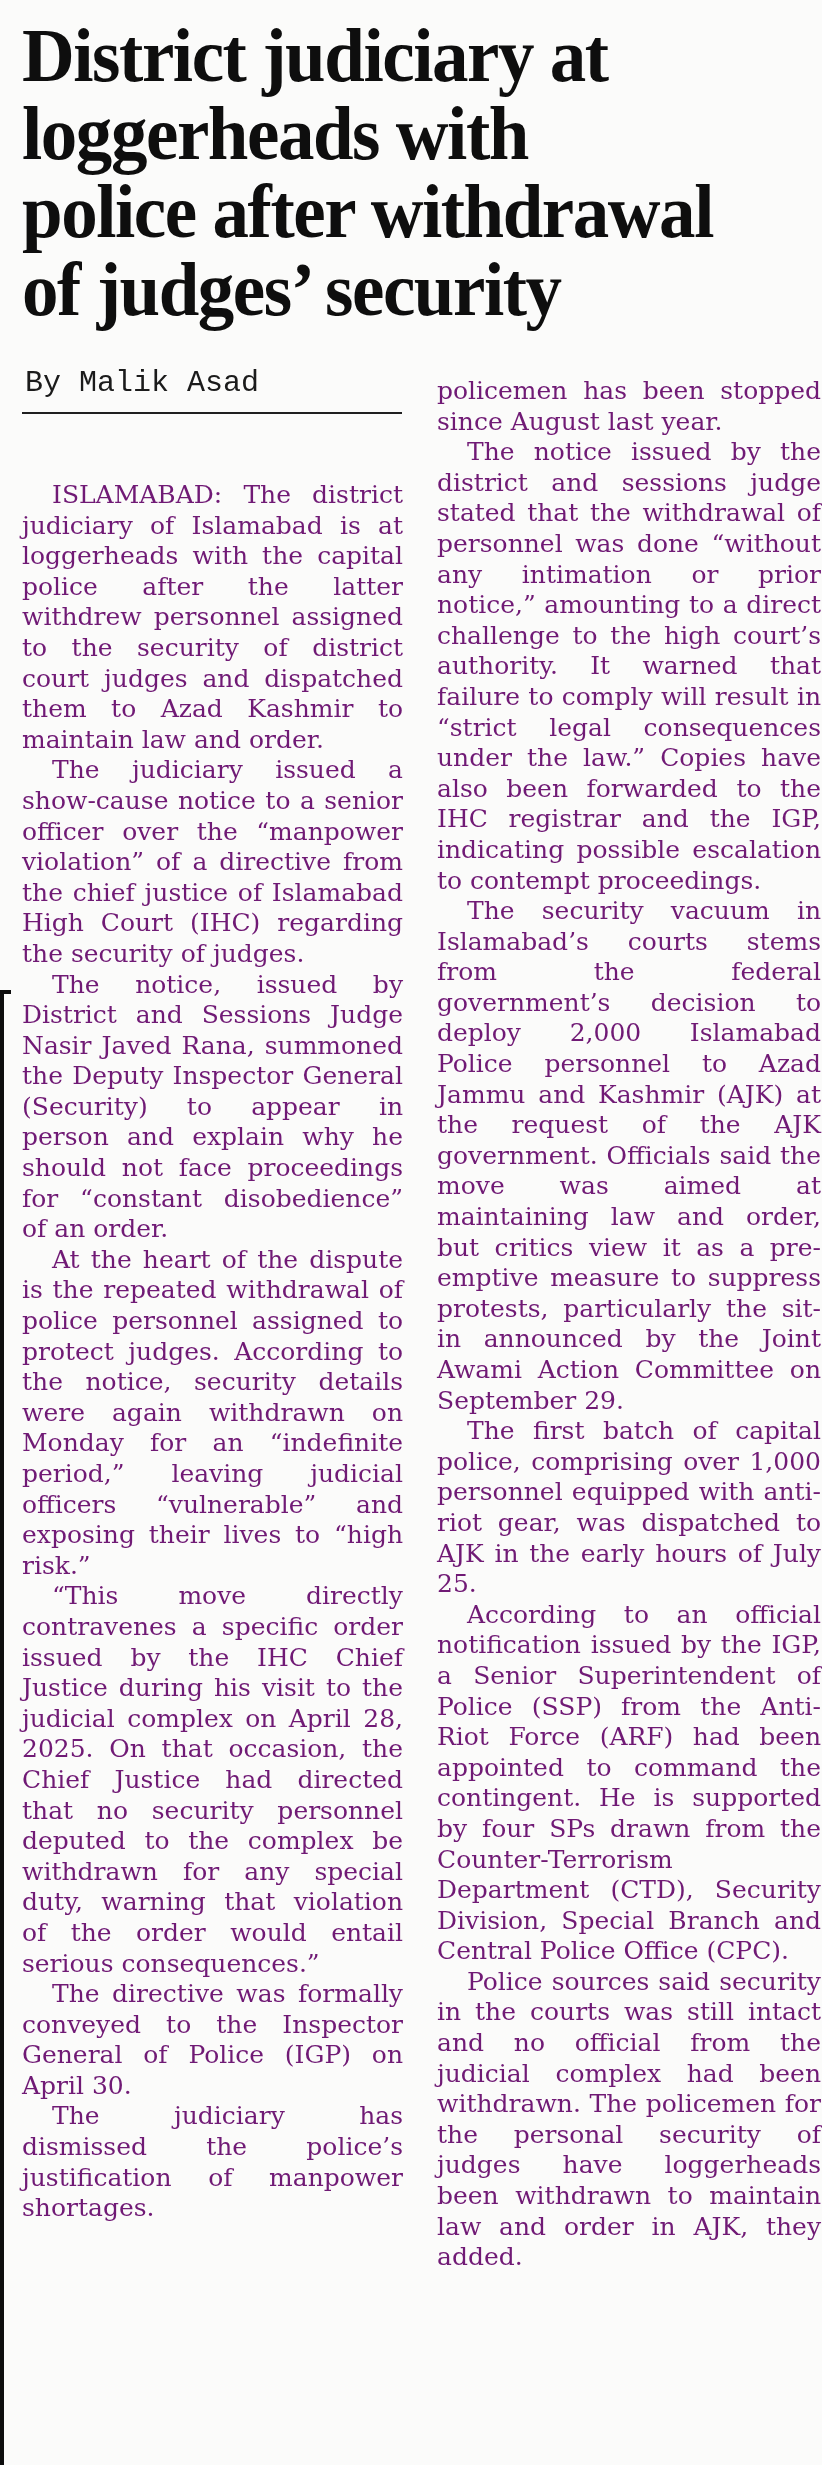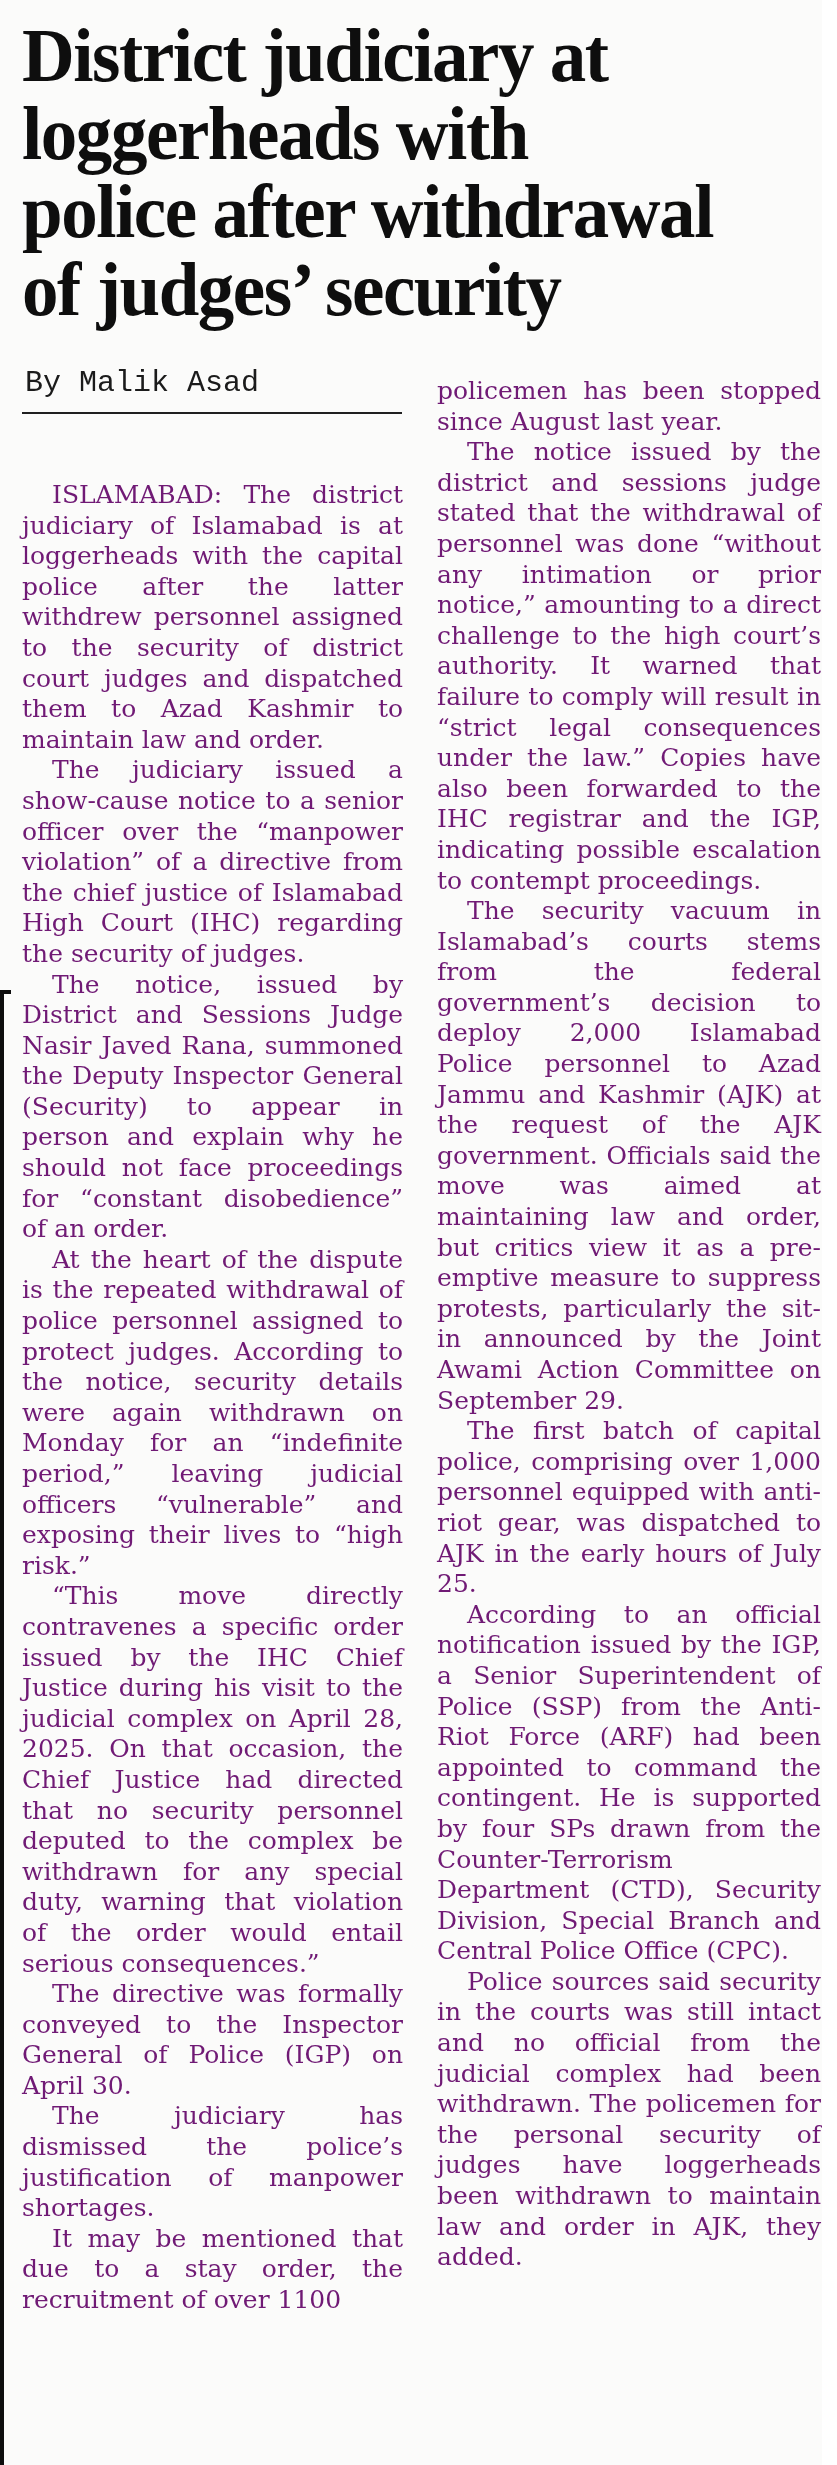--- a/index.html
+++ b/index.html
@@ -112,21 +112,20 @@
   <div class="byline-rule"></div>
 
   <div class="col col-left">
     <p>ISLAMABAD: The district judiciary of Islamabad is at loggerheads with the capital police after the latter withdrew personnel assigned to the security of district court judges and dispatched them to Azad Kashmir to maintain law and order.</p>
     <p>The judiciary issued a show-cause notice to a senior officer over the “manpower violation” of a directive from the chief justice of Islamabad High Court (IHC) regarding the security of judges.</p>
     <p>The notice, issued by District and Sessions Judge Nasir Javed Rana, summoned the Deputy Inspector General (Security) to appear in person and explain why he should not face proceedings for “constant disobedience” of an order.</p>
     <p>At the heart of the dispute is the repeated withdrawal of police personnel assigned to protect judges. According to the notice, security details were again withdrawn on Monday for an “indefinite period,” leaving judicial officers “vulnerable” and exposing their lives to “high risk.”</p>
     <p>“This move directly contravenes a specific order issued by the IHC Chief Justice during his visit to the judicial complex on April 28, 2025. On that occasion, the Chief Justice had directed that no security personnel deputed to the complex be withdrawn for any special duty, warning that violation of the order would entail serious consequences.”</p>
     <p>The directive was formally conveyed to the Inspector General of Police (IGP) on April 30.</p>
     <p>The judiciary has dismissed the police’s justification of manpower shortages.</p>
-    <p>It may be mentioned that due to a stay order, the recruitment of over 1100</p>
   </div>
 
   <div class="col col-right">
     <p class="no-indent">policemen has been stopped since August last year.</p>
     <p>The notice issued by the district and sessions judge stated that the withdrawal of personnel was done “without any intimation or prior notice,” amounting to a direct challenge to the high court’s authority. It warned that failure to comply will result in “strict legal consequences under the law.” Copies have also been forwarded to the IHC registrar and the IGP, indicating possible escalation to contempt proceedings.</p>
     <p>The security vacuum in Islamabad’s courts stems from the federal government’s decision to deploy 2,000 Islamabad Police personnel to Azad Jammu and Kashmir (AJK) at the request of the AJK government. Officials said the move was aimed at maintaining law and order, but critics view it as a pre-emptive measure to suppress protests, particularly the sit-in announced by the Joint Awami Action Committee on September 29.</p>
     <p>The first batch of capital police, comprising over 1,000 personnel equipped with anti-riot gear, was dispatched to AJK in the early hours of July 25.</p>
     <p>According to an official notification issued by the IGP, a Senior Superintendent of Police (SSP) from the Anti-Riot Force (ARF) had been appointed to command the contingent. He is supported by four SPs drawn from the Counter-Terrorism Department (CTD), Security Division, Special Branch and Central Police Office (CPC).</p>
     <p>Police sources said security in the courts was still intact and no official from the judicial complex had been withdrawn. The policemen for the personal security of judges have loggerheads been withdrawn to maintain law and order in AJK, they added.</p>
   </div>

